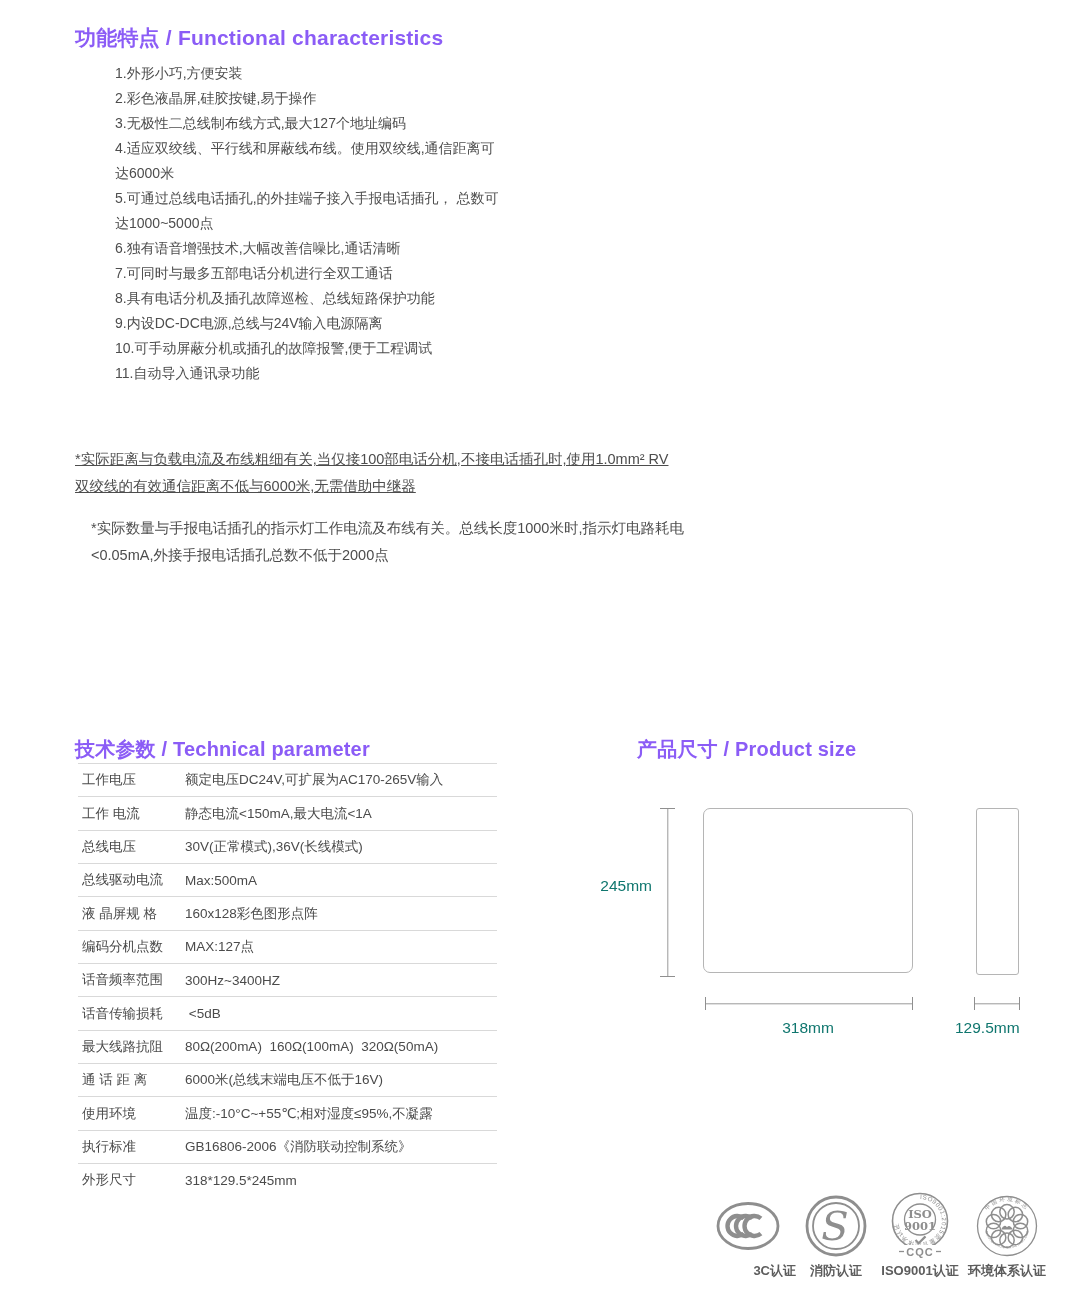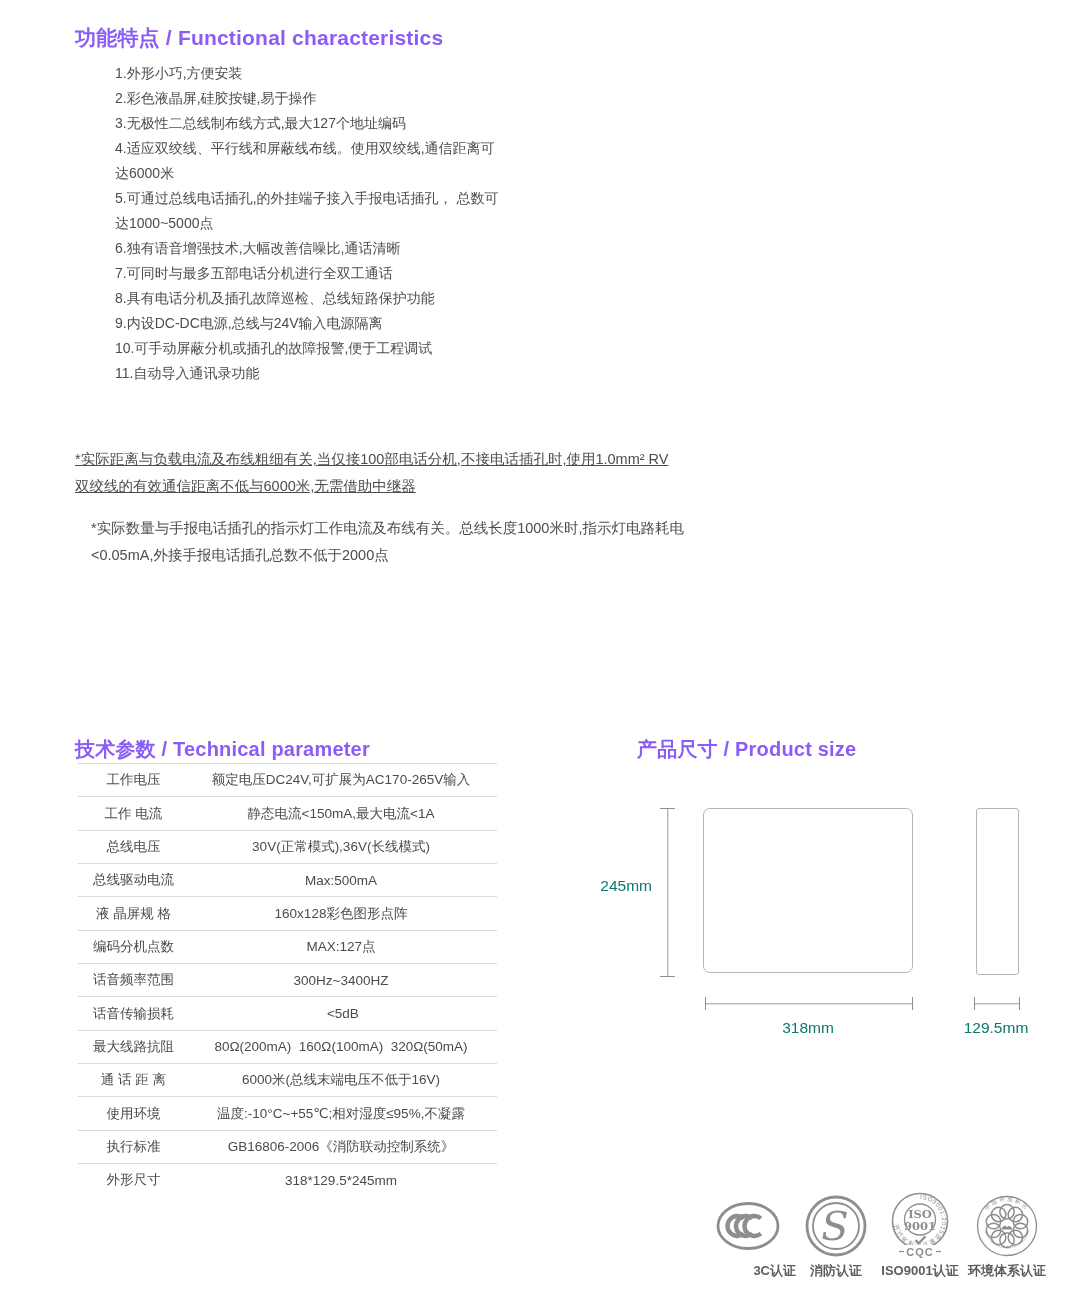--- a/index.html
+++ b/index.html
@@ -16,38 +16,38 @@
   .features{left:75px;top:61px;width:560px;font-size:14px;line-height:25px;color:#4d4d4d;margin-left:40px;}
   .feature-item{white-space:pre-line;}
   
   .notes{left:75px;top:446px;width:960px;font-size:14.5px;line-height:26.5px;color:#4d4d4d;}
   .note{white-space:pre-line;}
   .note + .note{margin-top:5px;}
   
   .spec-table{left:78px;top:763px;width:419px;}
   .spec-row{
     display:flex;align-items:center;height:32.35px;border-top:1px solid #d9d9d9;
-    font-size:13.5px;color:#4b4b4b;text-align:center;
+    font-size:13.5px;color:#4b4b4b;
   }
   .spec-label{flex:none;width:103px;padding-left:4px;}
   .spec-value{flex:1;white-space:pre-wrap;}
   
   .dim-v{left:660px;top:808px;width:15px;height:167px;
     border-top:1.6px solid #8f8f8f;border-bottom:1.6px solid #8f8f8f;}
   .dim-v .line{position:absolute;left:50%;top:0;bottom:0;width:1.4px;background:#9a9a9a;transform:translateX(-50%);}
   .rect-front{left:703px;top:808px;width:208px;height:163px;border:1.5px solid #b5b5b5;border-radius:7px;}
   .rect-side{left:976px;top:808px;width:41px;height:165px;border:1.5px solid #b5b5b5;border-radius:3px;}
   .dim-h{top:997px;height:13px;border-left:1.6px solid #8f8f8f;border-right:1.6px solid #8f8f8f;}
   .dim-h .line{position:absolute;top:50%;left:0;right:0;height:1.4px;background:#9a9a9a;transform:translateY(-50%);}
   .dim-h1{left:705px;width:206px;}
   .dim-h2{left:974px;width:44px;}
   .dim-label{font-size:15.5px;color:#0f766e;}
   .lbl-245{left:578px;top:877px;width:74px;text-align:right;}
   .lbl-318{left:705px;top:1019px;width:206px;text-align:center;}
-  .lbl-1295{left:955px;top:1019px;width:82px;text-align:center;}
+  .lbl-1295{left:955px;top:1019px;width:82px;}
   
   .cert{position:absolute;top:1192px;width:96px;text-align:center;}
   .cert-icon{height:68px;display:flex;align-items:center;justify-content:center;}
   .cert-label{display:block;margin-top:2px;font-size:13px;font-weight:600;color:#5d5d5d;}
   .c1{left:700px;text-align:right;} .c2{left:788px;} .c3{left:872px;} .c4{left:959px;}
   svg{display:block;margin:0 auto;}
   svg text{fill:#8e8e8e;}
 </style>
 </head>
 <body>

